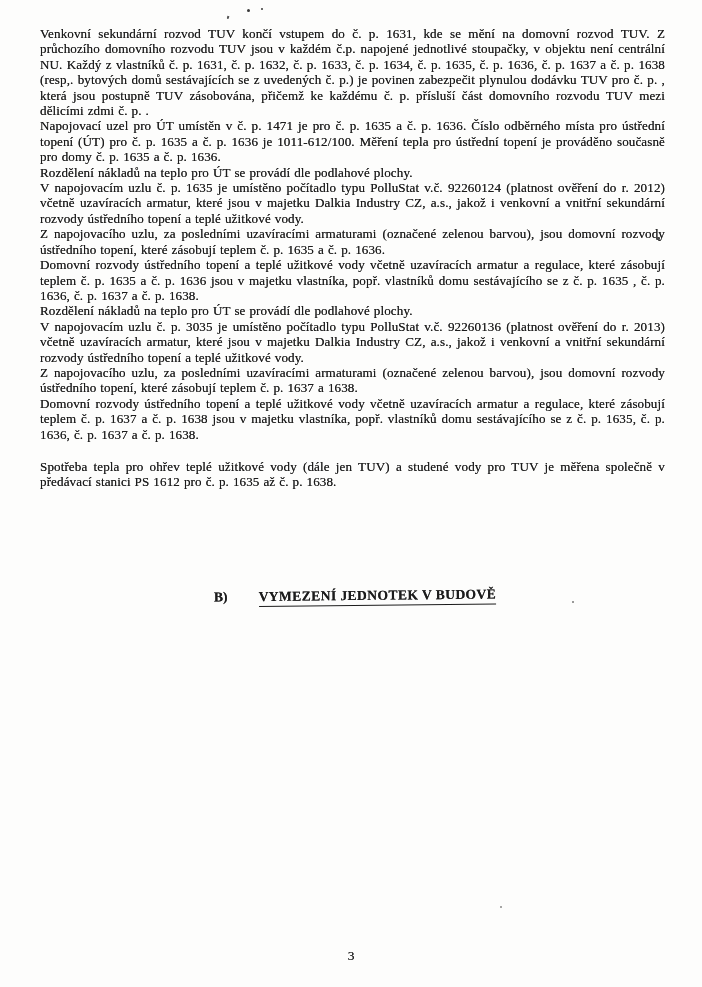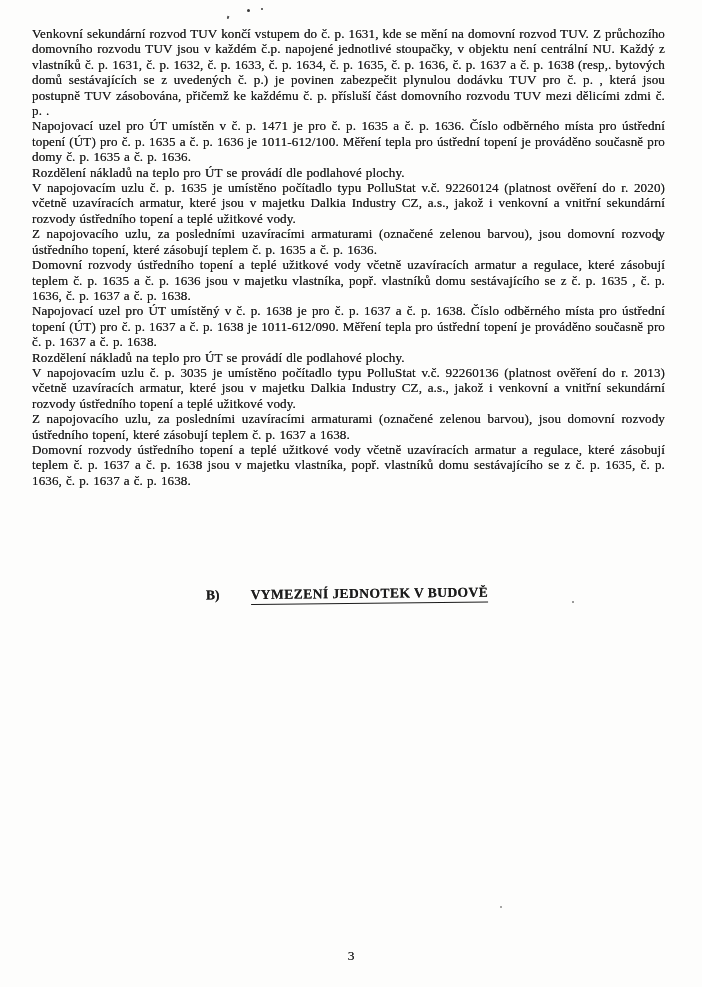--- a/index.html
+++ b/index.html
@@ -9,21 +9,21 @@
   }
   .page {
     position: relative;
     width: 702px;
     height: 987px;
     background: #fdfdfc;
     overflow: hidden;
     font-family: "Liberation Serif", "DejaVu Serif", serif;
     color: #1c1c1c;
     box-sizing: border-box;
-    padding: 26px 37px 0 32px;
+    padding: 26px 37px 0 40px;
   }
   .body-text p {
     margin: 0;
     font-size: 13.1px;
     line-height: 15.4px;
     text-align: justify;
     letter-spacing: 0.1px;
     word-spacing: 0.6px;
     text-shadow: 0 0 0.35px rgba(20,20,20,0.75);
   }
@@ -80,28 +80,28 @@
 </style>
 </head>
 <body>
 
 <div class="page">
 
   <div class="body-text">
     <p>Venkovní sekundární rozvod TUV končí vstupem do č. p. 1631, kde se mění na domovní rozvod TUV. Z průchozího domovního rozvodu TUV jsou v každém č.p. napojené jednotlivé stoupačky, v objektu není centrální NU. Každý z vlastníků č. p. 1631, č. p. 1632, č. p. 1633, č. p. 1634, č. p. 1635, č. p. 1636, č. p. 1637 a č. p. 1638 (resp,. bytových domů sestávajících se z uvedených č. p.) je povinen zabezpečit plynulou dodávku TUV pro č. p. , která jsou postupně TUV zásobována, přičemž ke každému č. p. přísluší část domovního rozvodu TUV mezi dělicími zdmi č. p. .</p>
     <p>Napojovací uzel pro ÚT umístěn v č. p. 1471 je pro č. p. 1635 a č. p. 1636. Číslo odběrného místa pro ústřední topení (ÚT) pro č. p. 1635 a č. p. 1636 je 1011-612/100. Měření tepla pro ústřední topení je prováděno současně pro domy č. p. 1635 a č. p. 1636.</p>
     <p>Rozdělení nákladů na teplo pro ÚT se provádí dle podlahové plochy.</p>
-    <p>V napojovacím uzlu č. p. 1635 je umístěno počítadlo typu PolluStat v.č. 92260124 (platnost ověření do r. 2020) včetně uzavíracích armatur, které jsou v majetku Dalkia Industry CZ, a.s., jakož i venkovní a vnitřní sekundární rozvody ústředního topení a teplé užitkové vody.</p>
+    <p>V napojovacím uzlu č. p. 1635 je umístěno počítadlo typu PolluStat v.č. 92260124 (platnost ověření do r. 2012) včetně uzavíracích armatur, které jsou v majetku Dalkia Industry CZ, a.s., jakož i venkovní a vnitřní sekundární rozvody ústředního topení a teplé užitkové vody.</p>
     <p>Z napojovacího uzlu, za posledními uzavíracími armaturami (označené zelenou barvou), jsou domovní rozvody ústředního topení, které zásobují teplem č. p. 1635 a č. p. 1636.</p>
     <p>Domovní rozvody ústředního topení a teplé užitkové vody včetně uzavíracích armatur a regulace, které zásobují teplem č. p. 1635 a č. p. 1636 jsou v majetku vlastníka, popř. vlastníků domu sestávajícího se z č. p. 1635 , č. p. 1636, č. p. 1637 a č. p. 1638.</p>
-    <p>Napojovací uzel pro ÚT umístěný v č. p. 1638 je pro č. p. 1637 a č. p. 1638. Číslo odběrného místa pro ústřední topení (ÚT) pro č. p. 1637 a č. p. 1638 je 1011-612/090. Měření tepla pro ústřední topení je prováděno současně pro č. p. 1637 a č. p. 1638.</p>
     <p>Rozdělení nákladů na teplo pro ÚT se provádí dle podlahové plochy.</p>
     <p>V napojovacím uzlu č. p. 3035 je umístěno počítadlo typu PolluStat v.č. 92260136 (platnost ověření do r. 2013) včetně uzavíracích armatur, které jsou v majetku Dalkia Industry CZ, a.s., jakož i venkovní a vnitřní sekundární rozvody ústředního topení a teplé užitkové vody.</p>
     <p>Z napojovacího uzlu, za posledními uzavíracími armaturami (označené zelenou barvou), jsou domovní rozvody ústředního topení, které zásobují teplem č. p. 1637 a 1638.</p>
     <p>Domovní rozvody ústředního topení a teplé užitkové vody včetně uzavíracích armatur a regulace, které zásobují teplem č. p. 1637 a č. p. 1638 jsou v majetku vlastníka, popř. vlastníků domu sestávajícího se z č. p. 1635, č. p. 1636, č. p. 1637 a č. p. 1638.</p>
+    <p class="spaced">Spotřeba tepla pro ohřev teplé užitkové vody (dále jen TUV) a studené vody pro TUV je měřena společně v předávací stanici PS 1612 pro č. p. 1635 až č. p. 1638.</p>
   </div>
 
   <div class="section-heading">
     <span class="label">B)</span>
     <span class="title">VYMEZENÍ JEDNOTEK V BUDOVĚ</span>
   </div>
 
 
   <div class="page-number">3</div>
 

